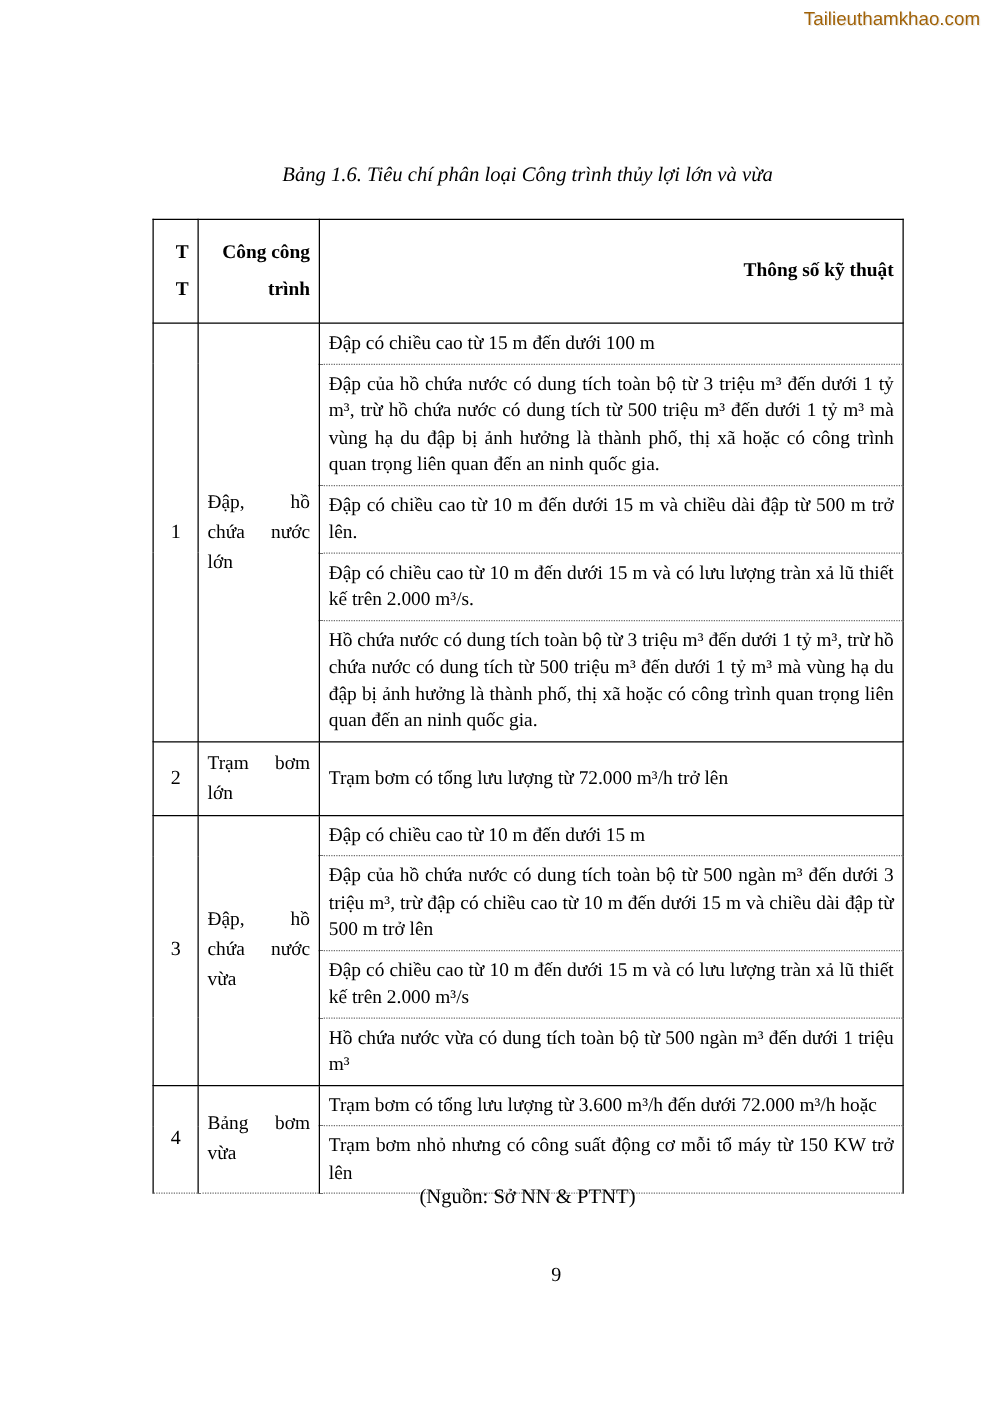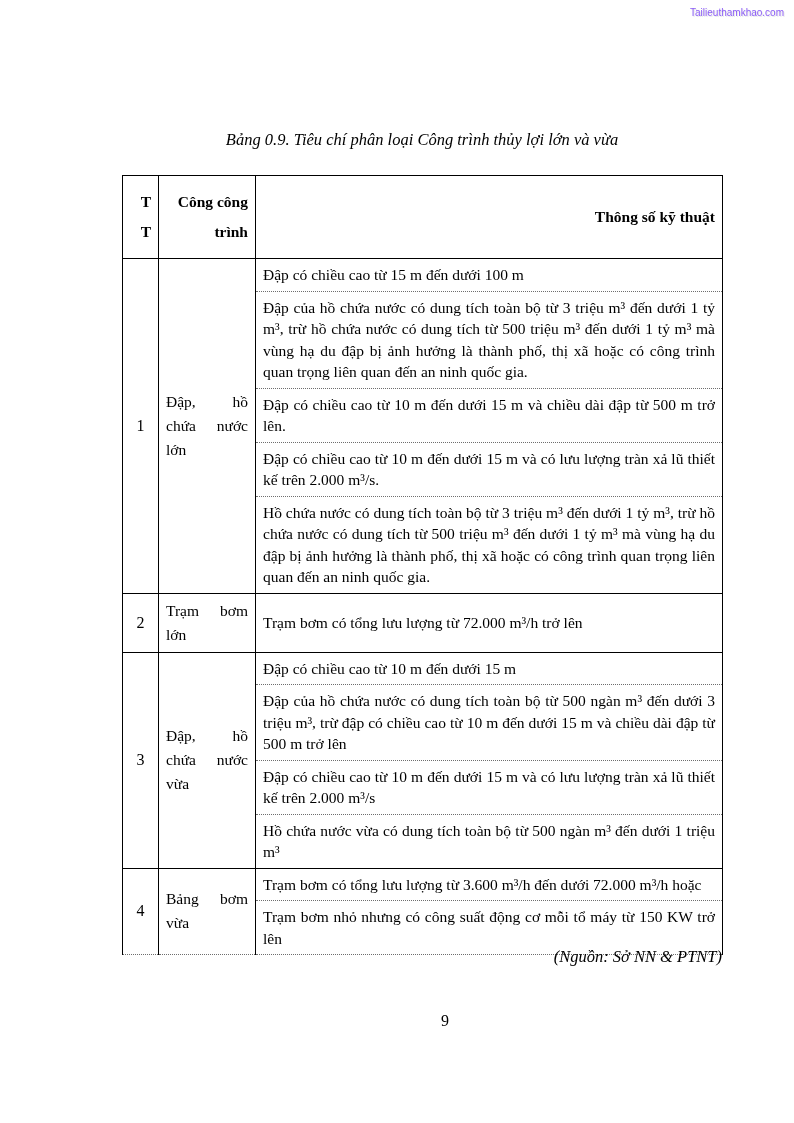--- a/index.html
+++ b/index.html
@@ -10,22 +10,22 @@
     background: #ffffff;
     font-family: "Liberation Serif", "DejaVu Serif", serif;
     color: #000;
     overflow: hidden;
   }
   .watermark {
     position: absolute;
     top: 7px;
     right: 10px;
     font-family: "Liberation Sans", "DejaVu Sans", sans-serif;
-    font-size: 10px;
-    color: #8b5cf6;
+    font-size: 15px;
+    color: #a16207;
     text-shadow: 1px 1px 0 #e8e8e8;
     text-align: center;
   }
   .caption {
     position: absolute;
     top: 130px;
     left: 122px;
     width: 600px;
     text-align: center;
     font-style: italic;
@@ -82,41 +82,40 @@
   
   td.dt { border-top: 1px dotted #6e6e6e; }
   td.db { border-bottom: 1px dotted #6e6e6e; }
   
   td.bdot { border-bottom: 1px dotted #6e6e6e; }
   .source {
     position: absolute;
     top: 947px;
     left: 122px;
     width: 600px;
-    text-align: right;
-    font-style: italic;
+    text-align: center;
     font-size: 16.5px;
   }
   .pagenum {
     position: absolute;
     top: 1012px;
     left: 122px;
     width: 646px;
     text-align: center;
     font-size: 16px;
   }
 </style>
 </head>
 <body>
 
 <div class="page">
 
   <div class="watermark">Tailieuthamkhao.com</div>
 
-  <div class="caption">Bảng 0.9. Tiêu chí phân loại Công trình thủy lợi lớn và vừa</div>
+  <div class="caption">Bảng 1.6. Tiêu chí phân loại Công trình thủy lợi lớn và vừa</div>
 
   <div class="table-wrap">
     <table class="crit">
       <colgroup>
         <col style="width:36px">
         <col style="width:97px">
         <col style="width:467px">
       </colgroup>
       <tbody>
         <tr>

